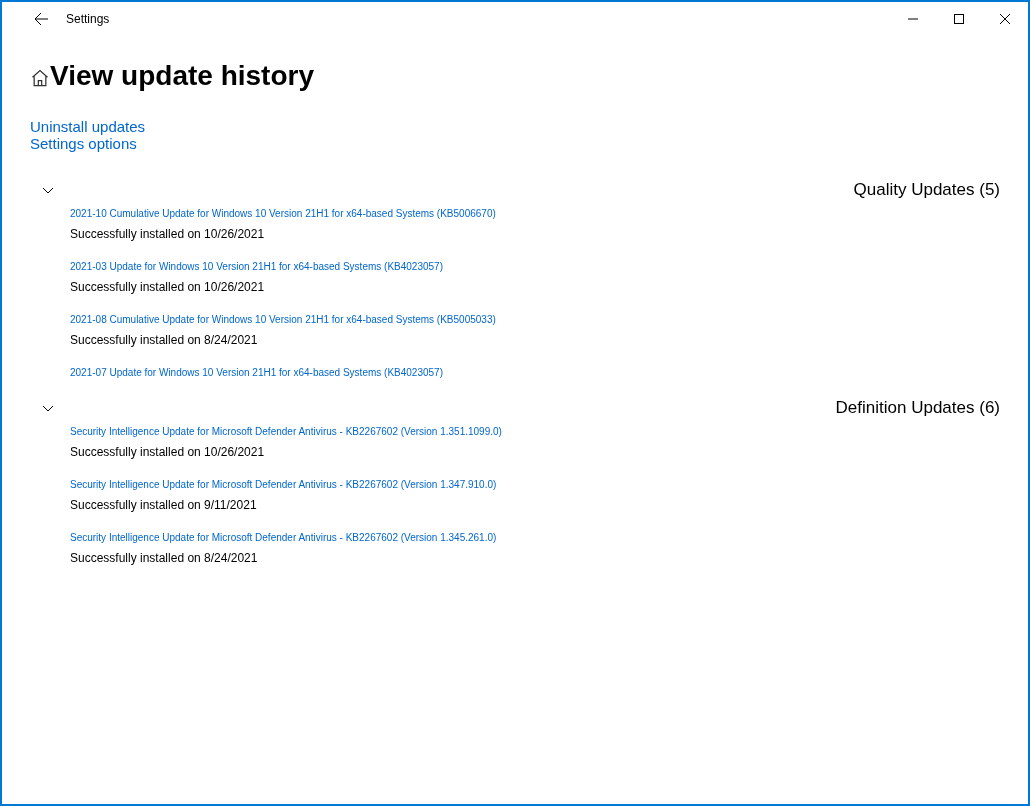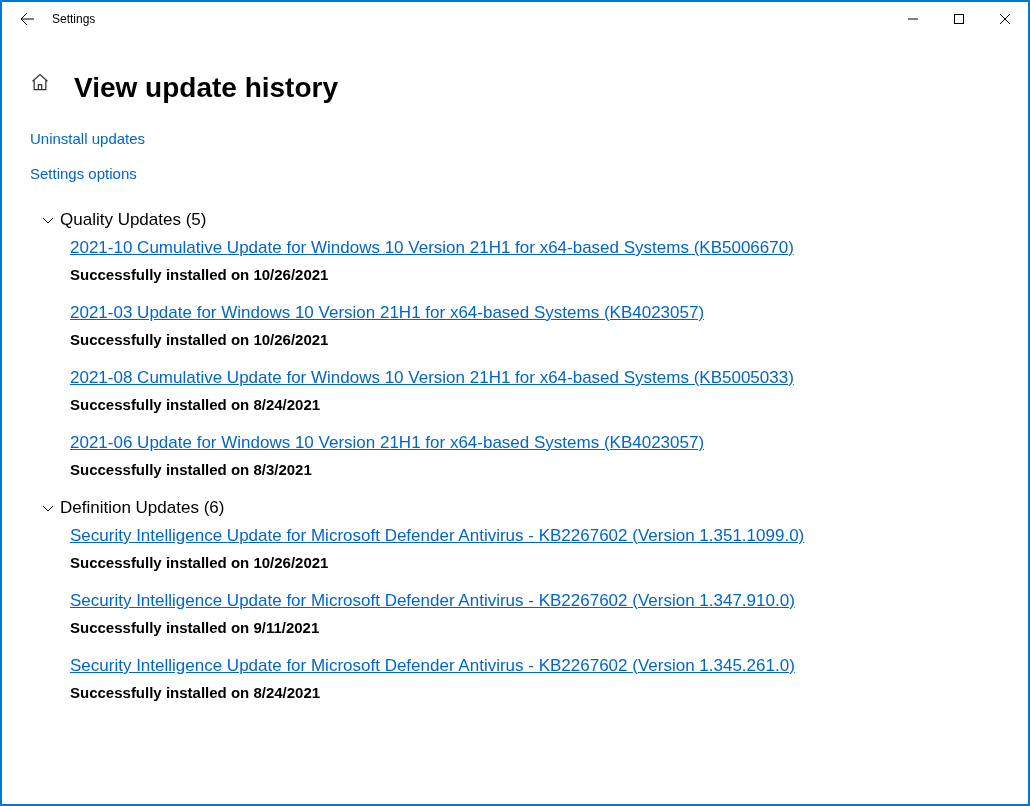--- a/index.html
+++ b/index.html
@@ -9,21 +9,21 @@
       background: #ffffff;
       border: 2px solid #0078d4;
       overflow: hidden;
       position: relative;
     }
     .titlebar {
       height: 34px;
       display: flex;
       align-items: center;
       justify-content: space-between;
-      padding-left: 8px;
+      padding-left: 22px;
     }
     .titlebar-left {
       display: flex;
       align-items: center;
       gap: 4px;
     }
     .back-btn {
       width: 34px;
       height: 34px;
       display: flex;
@@ -45,88 +45,87 @@
       display: flex;
       align-items: center;
       justify-content: center;
       color: #000;
     }
     .content {
       padding: 20px 28px 0 28px;
     }
     .header {
       display: flex;
-      align-items: flex-start;
-      gap: 24px;
+      align-items: flex-end;
+      gap: 0;
       margin-bottom: 26px;
-      margin-top: 16px;
+      margin-top: 4px;
     }
     .home-icon {
       width: 20px;
       height: 20px;
       color: #333;
     }
     .page-title {
       font-size: 28px;
       font-weight: 600;
       color: #000;
     }
     .link {
       color: #0066cc;
       font-size: 15px;
       cursor: pointer;
       display: block;
     }
-    .link.top1 { margin-bottom: 18px; }
+    .link.top1 { }
     .link.top2 { margin-bottom: 28px; }
     .section-title {
       font-size: 20px;
       font-weight: 600;
       color: #000;
       margin-bottom: 8px;
     }
     .group {
       margin-bottom: 14px;
     }
     .group-header {
       display: flex;
       align-items: center;
-      gap: 4px;
+      gap: 23px;
       padding-left: 10px;
       cursor: pointer;
       margin-bottom: 8px;
+      justify-content: space-between;
     }
     .chevron {
       width: 16px;
       height: 16px;
       color: #000;
       flex-shrink: 0;
     }
     .group-title {
       font-size: 17px;
       color: #000;
       font-weight: 400;
     }
     .update-list {
       padding-left: 40px;
     }
     .update-item {
       margin-bottom: 20px;
     }
     .update-title {
       color: #0066cc;
-      font-size: 17px;
+      font-size: 10px;
       cursor: pointer;
       margin-bottom: 8px;
-      text-decoration: underline;
     }
     .update-status {
-      font-size: 15px;
-      color: #000;
-      font-weight: bold;
+      font-size: 12px;
+      color: #000;
     }
   </style>
 </head>
 <body>
 
 <div class="titlebar">
   <div class="titlebar-left">
     <div class="back-btn">
       <svg width="16" height="16" viewBox="0 0 16 16" fill="none" stroke="currentColor" stroke-width="1">
         <path d="M8 2 L2 8 L8 14 M2 8 L15 8"></path>
@@ -182,24 +181,21 @@
     </div>
           <div class="update-item">
       <div class="update-title">2021-03 Update for Windows 10 Version 21H1 for x64-based Systems (KB4023057)</div>
       <div class="update-status">Successfully installed on 10/26/2021</div>
     </div>
           <div class="update-item">
       <div class="update-title">2021-08 Cumulative Update for Windows 10 Version 21H1 for x64-based Systems (KB5005033)</div>
       <div class="update-status">Successfully installed on 8/24/2021</div>
     </div>
           <div class="update-item">
-    </div>
-          <div class="update-item">
-      <div class="update-title">2021-06 Update for Windows 10 Version 21H1 for x64-based Systems (KB4023057)</div>
-      <div class="update-status">Successfully installed on 8/3/2021</div>
+      <div class="update-title">2021-07 Update for Windows 10 Version 21H1 for x64-based Systems (KB4023057)</div>
     </div>
         </div>
       </div>
       <div class="group">
         <div class="group-header">
     <svg class="chevron" viewBox="0 0 16 16" fill="none" stroke="currentColor" stroke-width="1">
       <path d="M3 6 L8 11 L13 6"></path>
     </svg>
     <span class="group-title">Definition Updates (6)</span>
   </div>

